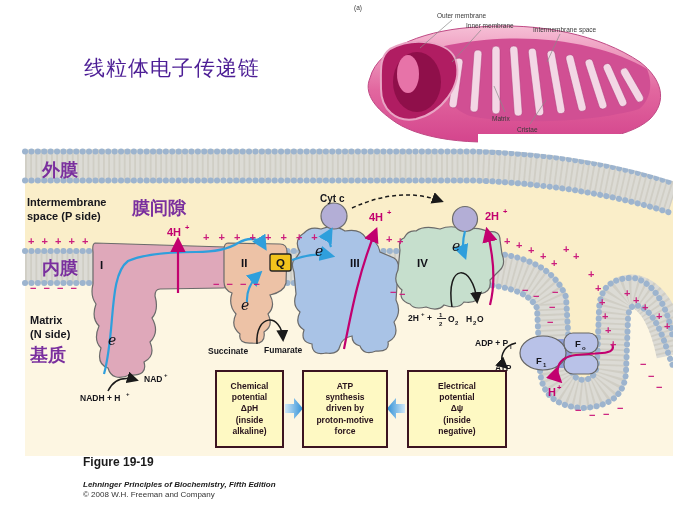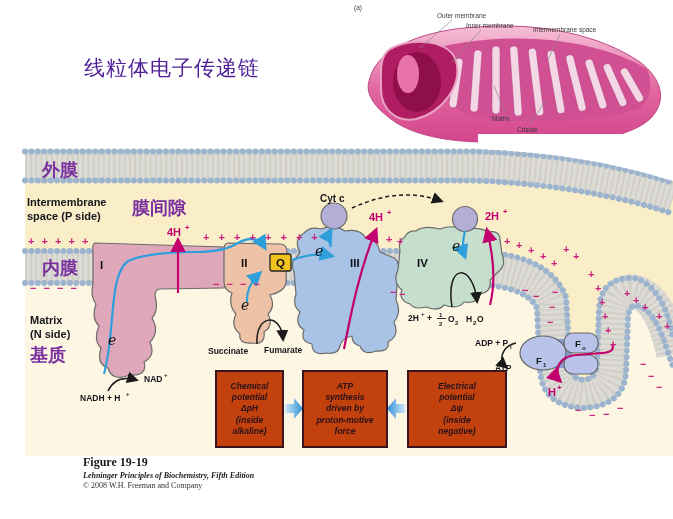--- a/index.html
+++ b/index.html
@@ -1,31 +1,31 @@
 <!DOCTYPE html>
 <html><head>
 <meta charset="utf-8">
 <style>
   html,body{margin:0;padding:0;background:#fff;}
   .stage{position:relative;width:673px;height:519px;background:#fff;overflow:hidden;
          font-family:"Liberation Sans",sans-serif;}
   .stage svg{position:absolute;left:0;top:0;}
   .slide-title{position:absolute;left:84px;top:54px;font-size:21px;color:#4c1d95;
                letter-spacing:1px;}
-  .box{position:absolute;top:370px;height:78px;background:#c2410c;border:2px solid #3c1420;
+  .box{position:absolute;top:370px;height:78px;background:#fef9c3;border:2px solid #3c1420;
        box-sizing:border-box;display:flex;align-items:center;justify-content:center;
-       text-align:center;font-style:italic;}
+       text-align:center;}
   .box span{white-space:pre-line;font-weight:bold;font-size:8.5px;line-height:1.32;
             color:#27121c;}
   .box1{left:215px;width:69px;}
   .box2{left:302px;width:86px;}
   .box3{left:407px;width:100px;}
-  .caption{position:absolute;left:83px;top:455px;color:#1a1a1a;font-family:Liberation Serif, serif;}
+  .caption{position:absolute;left:83px;top:455px;color:#1a1a1a;}
   .cap-fig{font-weight:bold;font-size:12px;}
-  .cap-book{font-weight:bold;font-style:italic;font-size:8px;margin-top:1px;}
+  .cap-book{font-weight:bold;font-style:italic;font-size:8px;margin-top:11px;}
   .cap-copy{font-size:8px;margin-top:1px;color:#333;}
   
   .t-cn{font:bold 18px "Liberation Sans",sans-serif;fill:#7a2f9e;}
   .t-en{font:bold 11px "Liberation Sans",sans-serif;fill:#16161c;}
   .t-mag{font:bold 11px "Liberation Sans",sans-serif;fill:#c2006f;}
   .t-magsup{font:bold 7.5px "Liberation Sans",sans-serif;fill:#c2006f;}
   .t-rx{font:bold 8.5px "Liberation Sans",sans-serif;fill:#16161c;}
   .t-rxs{font:bold 6px "Liberation Sans",sans-serif;fill:#16161c;}
   .t-cx{font:bold 11.5px "Liberation Sans",sans-serif;fill:#101018;}
   .t-e{font:italic 14px "DejaVu Serif",serif;fill:#101018;}

